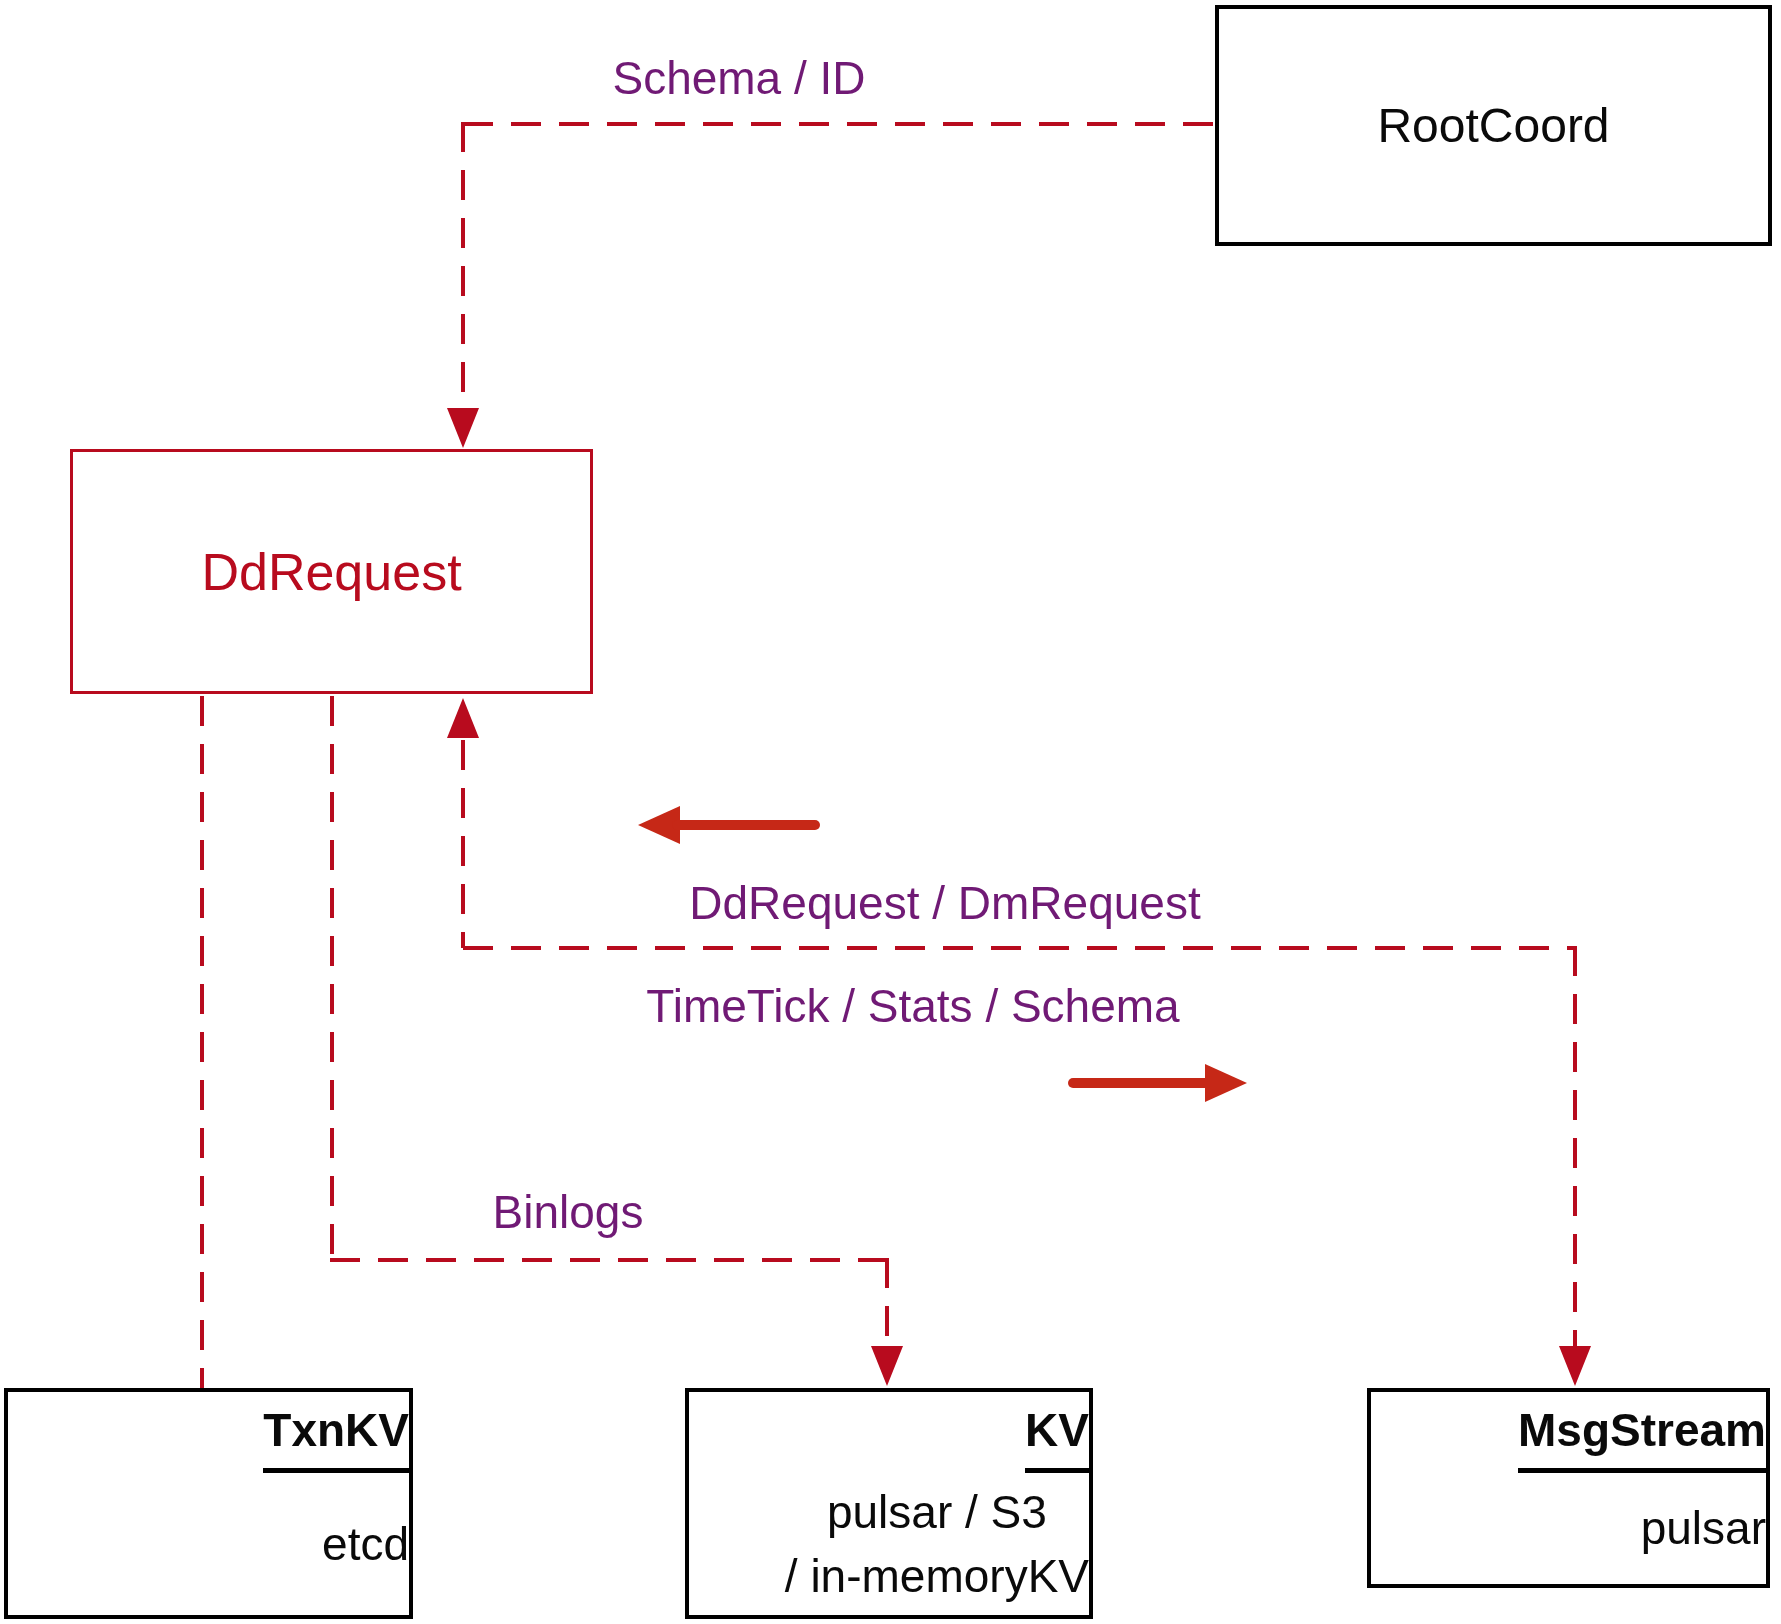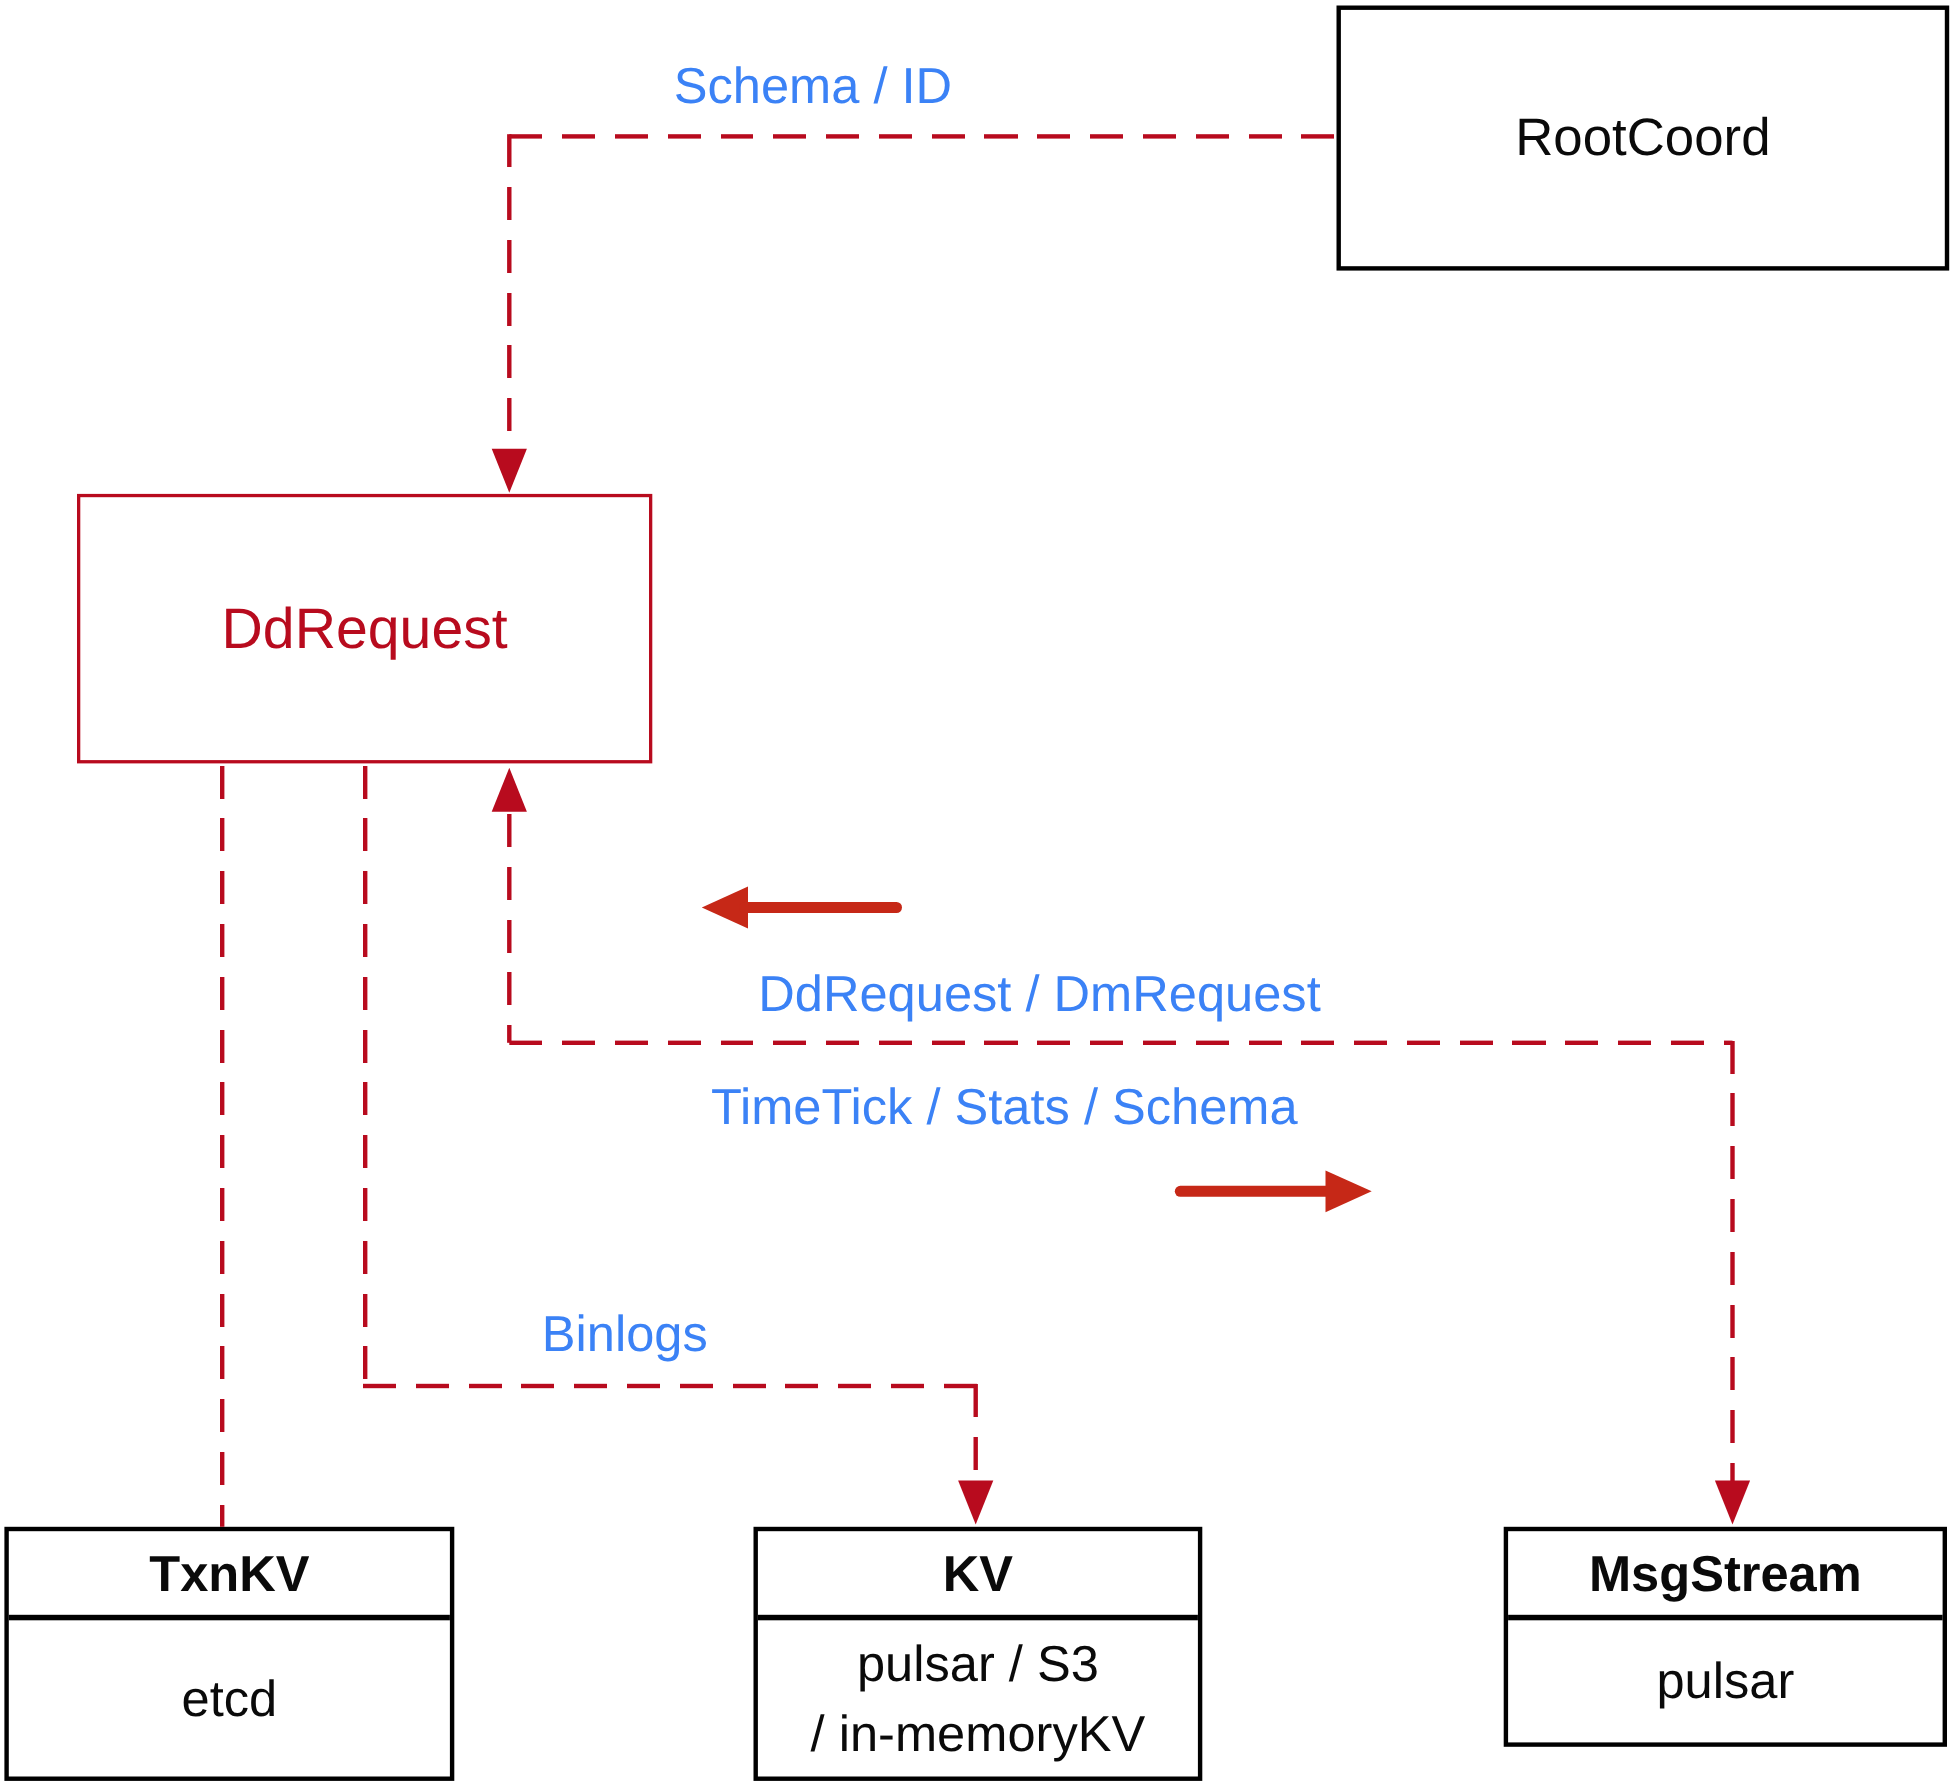--- a/index.html
+++ b/index.html
@@ -35,20 +35,21 @@
   #datacoord {
     left: 70px; top: 449px; width: 523px; height: 245px;
     border: 3px solid var(--dashed-red, #b80b1e);
     font-size: 52px; color: var(--dashed-red, #b80b1e);
   }
   .record {
     border: 4px solid var(--box-border-black, #000);
     display: flex;
     flex-direction: column;
     color: #0a0a0a;
+    align-items: flex-end;
   }
   #txnkv    { left: 4px;    top: 1388px; width: 409px; height: 231px; }
   #kv       { left: 685px;  top: 1388px; width: 408px; height: 231px; }
   #msgstream{ left: 1367px; top: 1388px; width: 403px; height: 200px; }
   .record .hdr {
     flex: 0 0 76px;
     display: flex; align-items: center; justify-content: center;
     font-weight: bold; font-size: 46px;
     border-bottom: 5px solid var(--box-border-black, #000);
   }
@@ -58,21 +59,21 @@
     align-items: center; justify-content: center;
     font-size: 46px;
     line-height: 1.4;
   }
 
   
   .edge-label {
     position: absolute;
     transform: translate(-50%, -50%);
     font-size: 46px;
-    color: #3b82f6;
+    color: #701a75;
     white-space: nowrap;
   }
 
   
   .dash-h {
     position: absolute; height: 4px;
     background: repeating-linear-gradient(90deg,
       var(--dashed-red, #b80b1e) 0 30px, transparent 30px 48px);
   }
   .dash-v {

